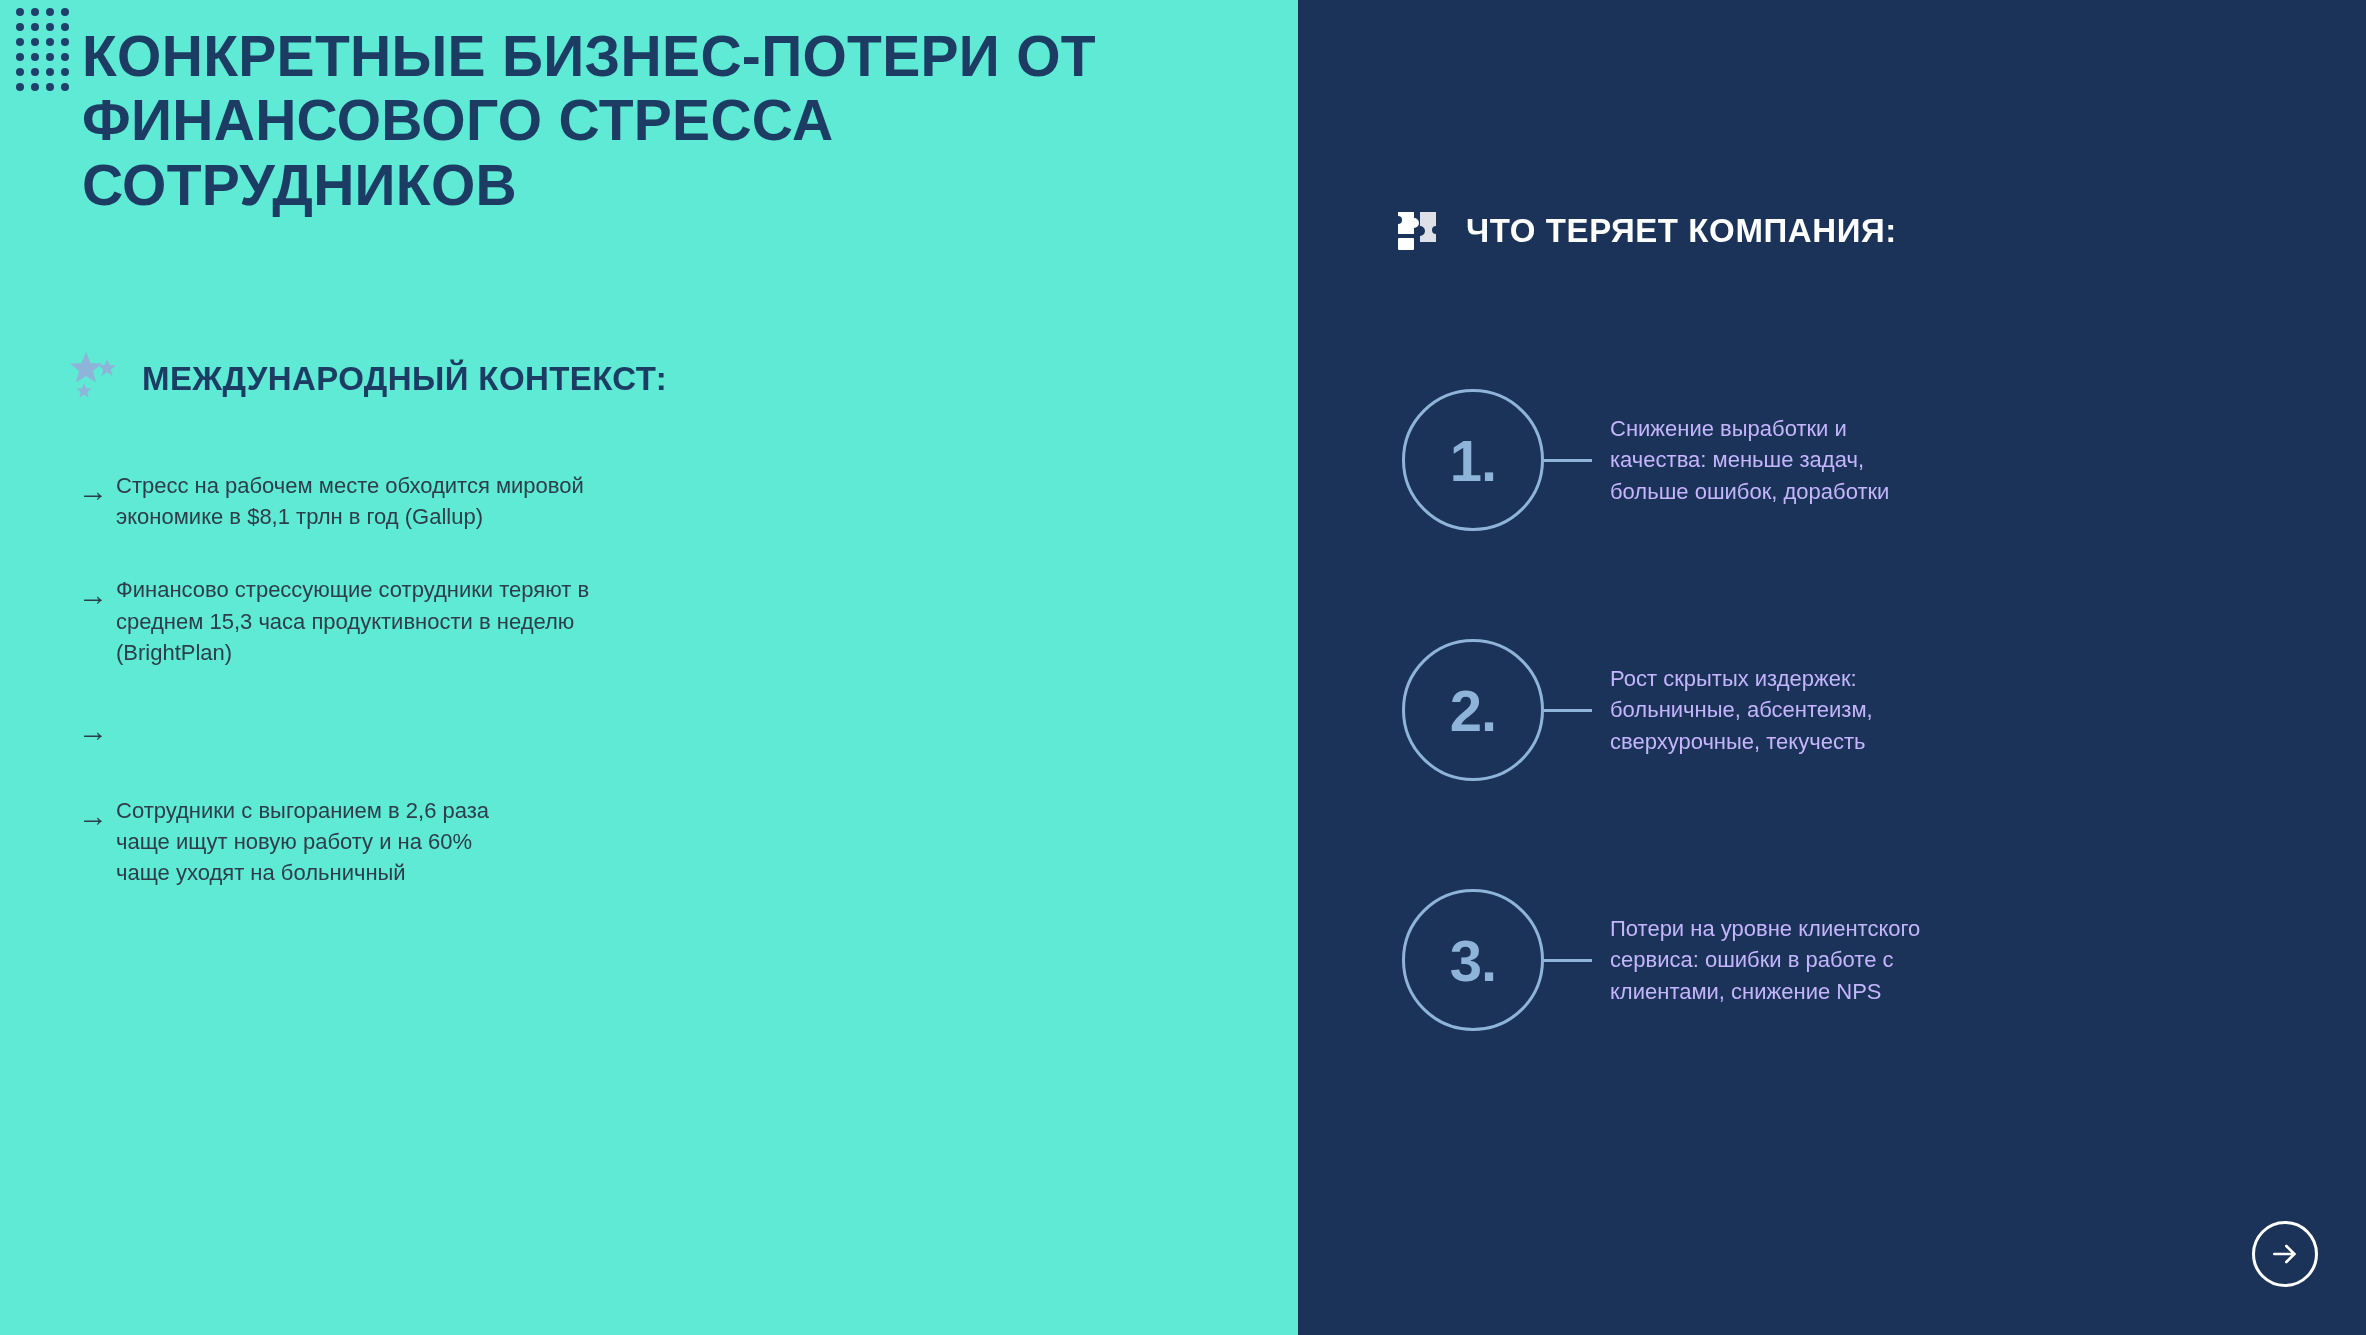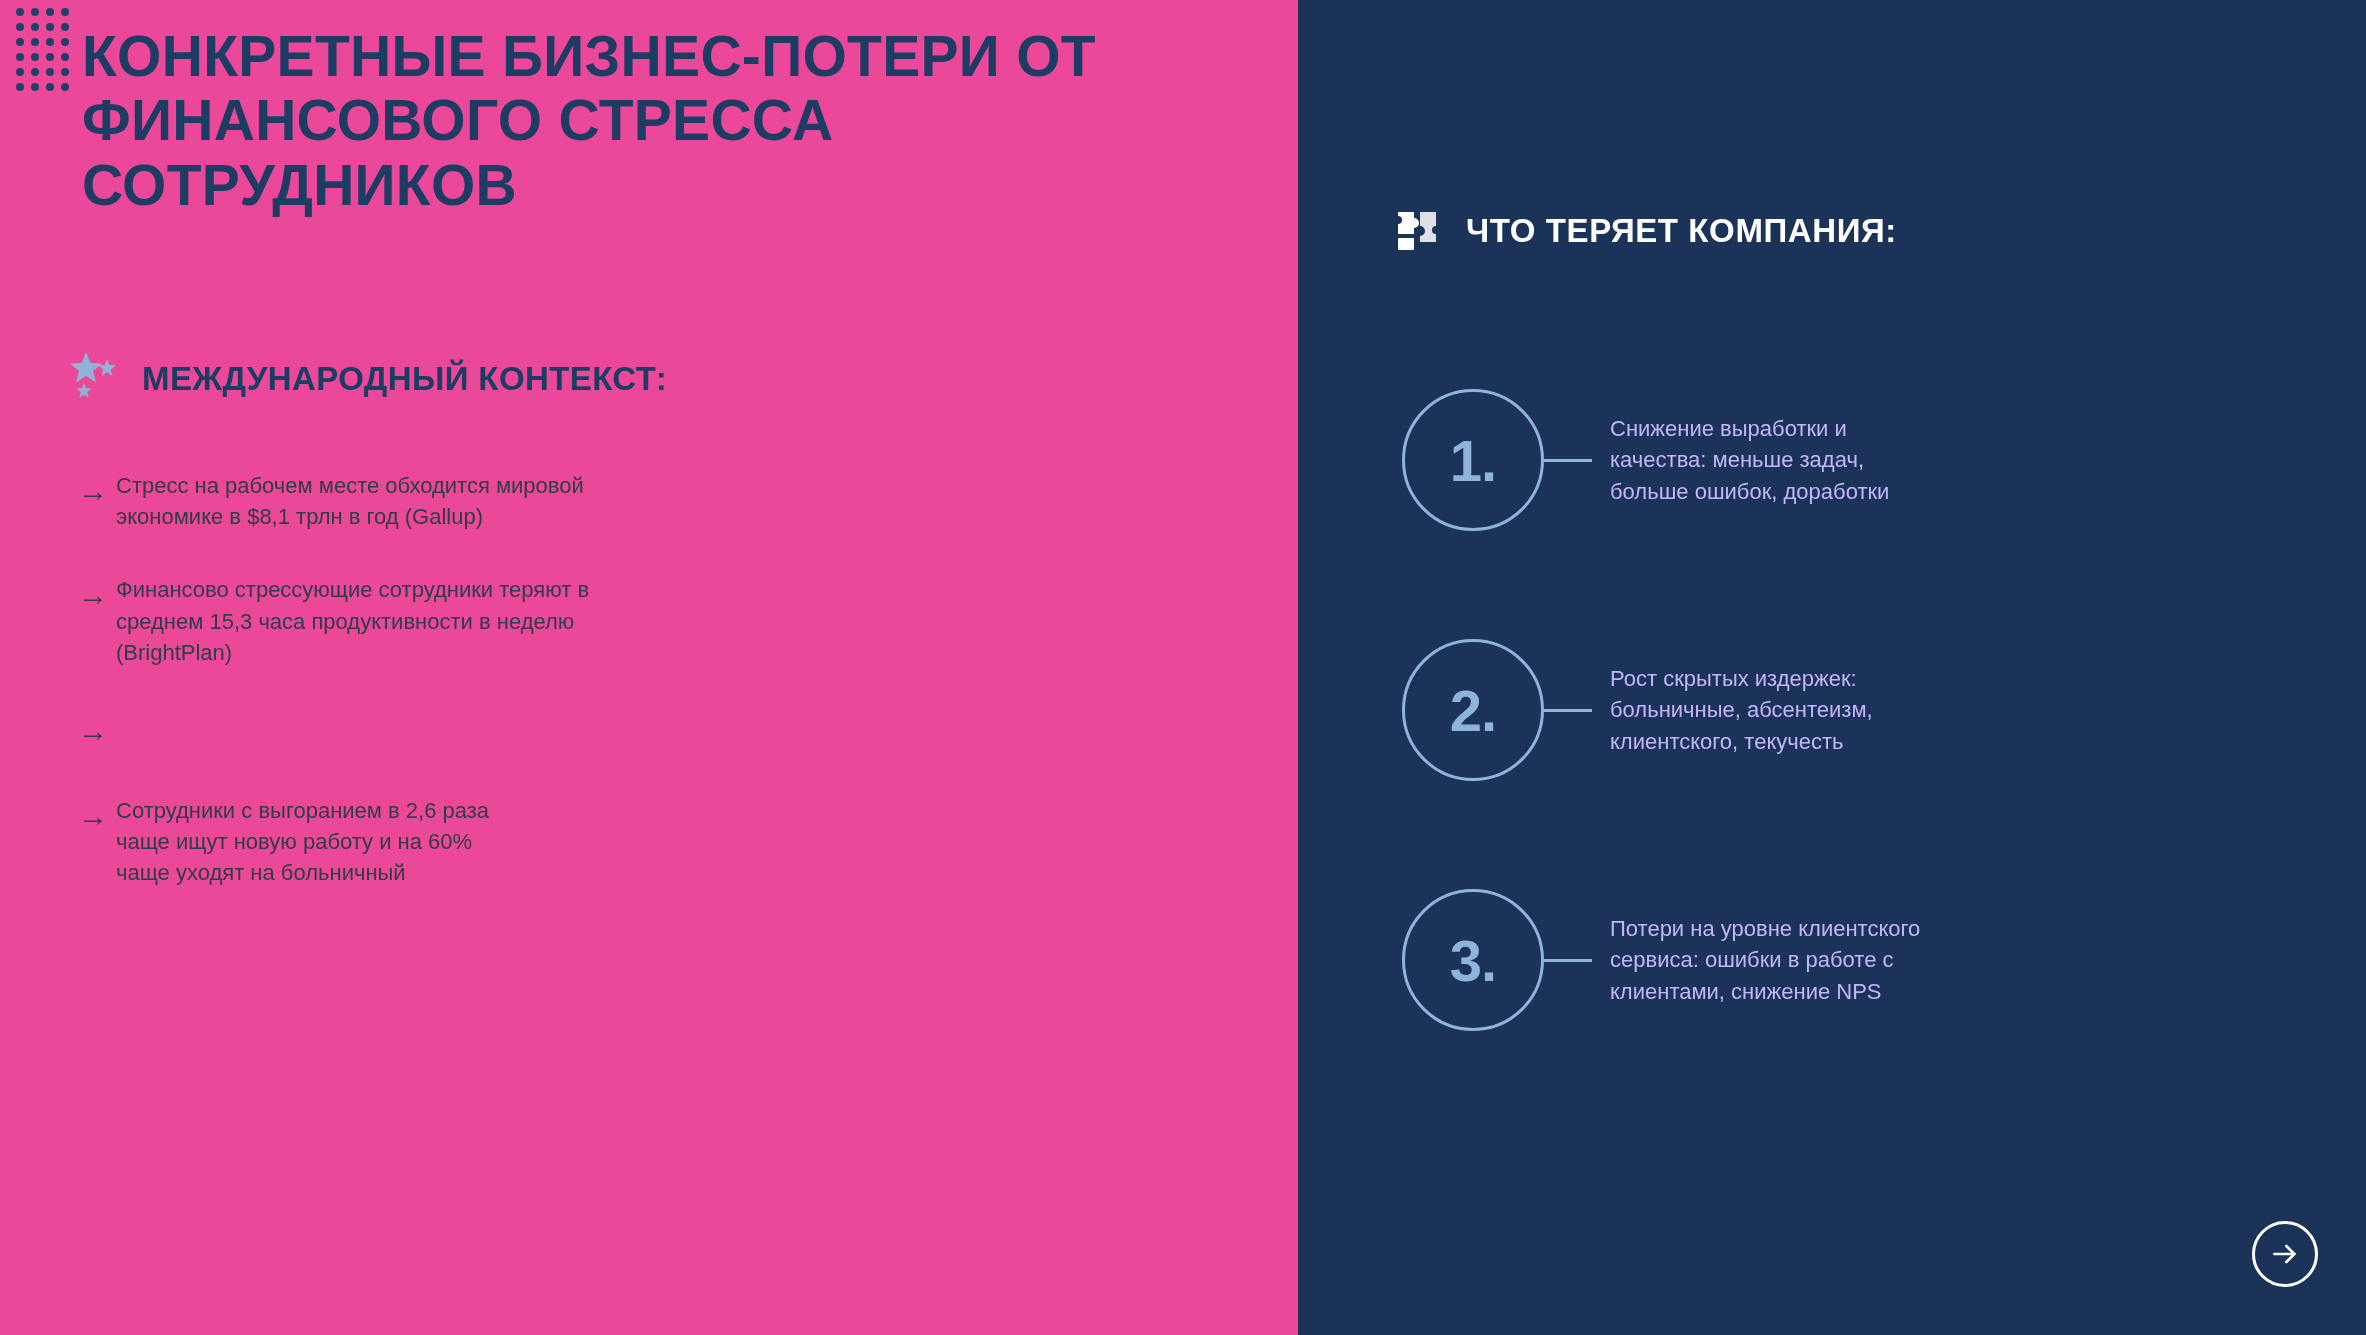--- a/index.html
+++ b/index.html
@@ -16,21 +16,21 @@
     height: 1335px;
     background: #ffffff;
     display: flex;
   }
   
   .left-panel {
     position: relative;
     width: 1298px;
     height: 100%;
     padding: 8px;
-    background: #ec4899;
+    background: #5eead4;
   }
   .dot-grid {
     position: absolute;
     top: 8px;
     left: 16px;
     width: 46px;
     height: 88px;
     display: grid;
     grid-template-columns: repeat(4, 8px);
     grid-template-rows: repeat(6, 8px);
@@ -275,21 +275,21 @@
         <div class="num-connector"></div>
         <div class="num-text">Снижение выработки и
 качества: меньше задач,
 больше ошибок, доработки</div>
       </div>
       <div class="num-item">
         <div class="num-circle">2.</div>
         <div class="num-connector"></div>
         <div class="num-text">Рост скрытых издержек:
 больничные, абсентеизм,
-клиентского, текучесть</div>
+сверхурочные, текучесть</div>
       </div>
       <div class="num-item">
         <div class="num-circle">3.</div>
         <div class="num-connector"></div>
         <div class="num-text">Потери на уровне клиентского
 сервиса: ошибки в работе с
 клиентами, снижение NPS</div>
       </div>
     </div>
 

